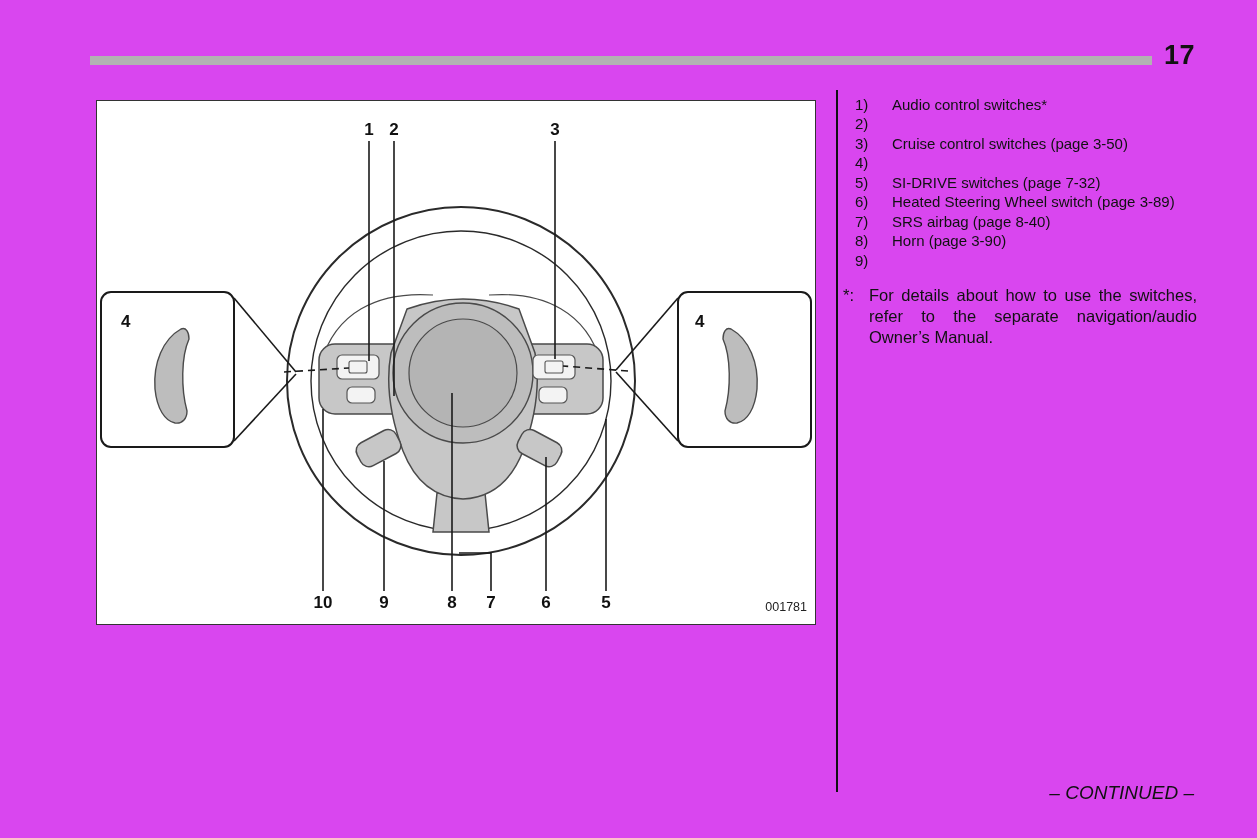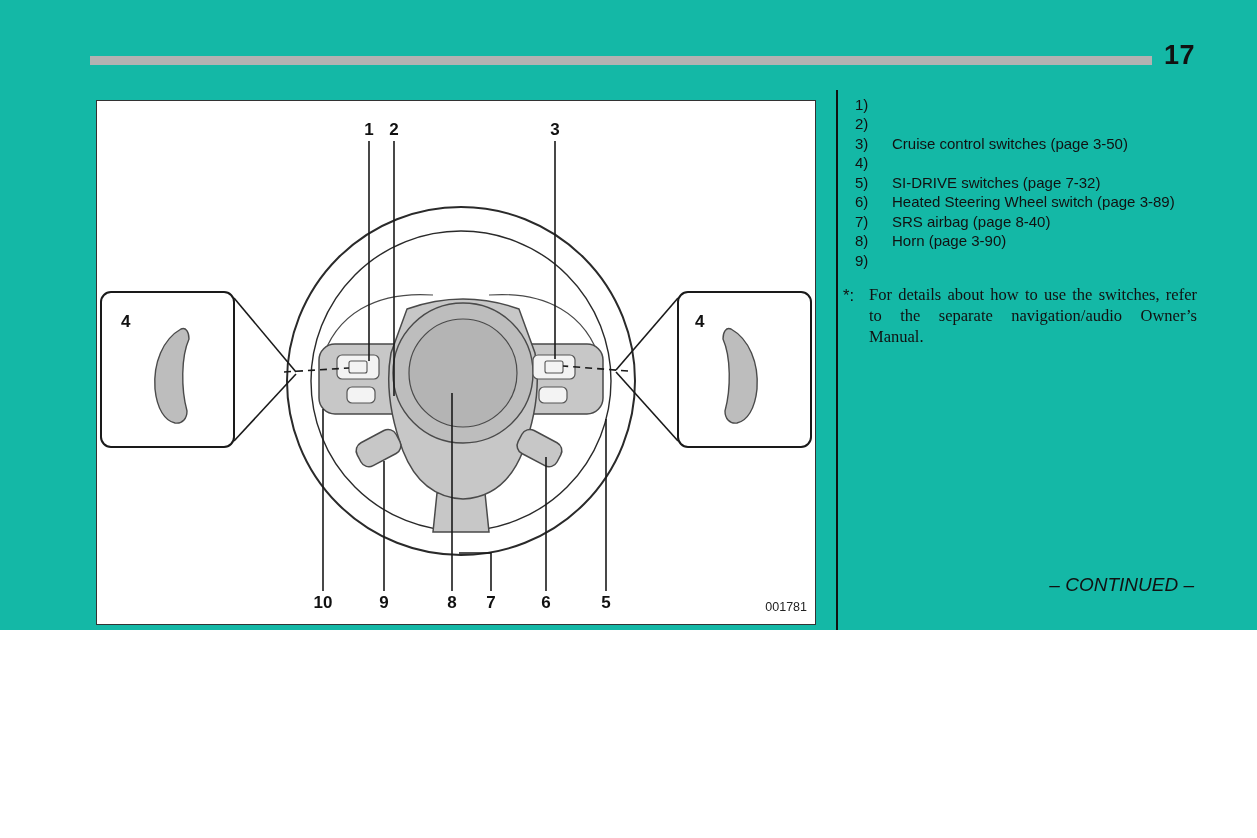--- a/index.html
+++ b/index.html
@@ -1,18 +1,18 @@
 <!DOCTYPE html>
 <html><head>
 <meta charset="utf-8">
 <style>
   * { margin:0; padding:0; box-sizing:border-box; }
   html,body { background:#ffffff; }
   body { font-family:"Liberation Sans", sans-serif; color:#111; }
-  .page { position:relative; width:1257px; height:630px; background:#14b8a6; overflow:hidden; }
+  .page { position:relative; width:1257px; height:838px; background:#d946ef; overflow:hidden; }
 
   
   .header-bar { position:absolute; left:90px; top:56px; width:1062px; height:9px; background:#b2b2b2; }
   .page-number { position:absolute; right:62px; top:40px; font-size:27px; font-weight:bold; letter-spacing:0.5px; }
 
   
   .figure-frame { position:absolute; left:96px; top:100px; width:720px; height:525px; border:1.5px solid #333; background:#fff; }
   .figure-frame svg { display:block; width:717px; height:521px; }
   .ln   { stroke:#1a1a1a; stroke-width:1.6; fill:none; }
   .lnd  { stroke:#1a1a1a; stroke-width:1.6; fill:none; stroke-dasharray:7 5; }
@@ -32,21 +32,21 @@
   
   .divider { position:absolute; left:836px; top:90px; width:2px; height:702px; background:#111; }
 
   
   .legend { position:absolute; left:855px; top:96px; width:342px; }
   .legend-item { display:flex; font-size:15px; line-height:1.23; margin-bottom:1px; }
   .legend-item .num { width:37px; flex:none; }
   .legend-item .txt { flex:1; text-align:justify; }
   .footnote { display:flex; margin-top:15px; margin-left:-12px; font-size:16.5px; line-height:1.27; }
   .footnote .fn-marker { width:26px; flex:none; }
-  .footnote .fn-text { flex:1; text-align:justify;font-family:Liberation Serif, serif; }
+  .footnote .fn-text { flex:1; text-align:justify; }
 
   .continued { position:absolute; right:63px; bottom:34px; font-size:19px; font-weight:normal; font-style:italic; }
 </style>
 </head>
 <body>
 
 <div class="page">
 
   <div class="header-bar"></div>
   <div class="page-number">17</div>
@@ -128,20 +128,21 @@
       <text class="figcode" x="710" y="510">001781</text>
     </svg>
   </div>
 
   <div class="divider"></div>
 
   <div class="legend">
     <div class="legend-list">
       <div class="legend-item">
         <span class="num">1)</span>
+        <span class="txt">Audio control switches*</span>
       </div>
       <div class="legend-item">
         <span class="num">2)</span>
       </div>
       <div class="legend-item">
         <span class="num">3)</span>
         <span class="txt">Cruise control switches (page 3-50)</span>
       </div>
       <div class="legend-item">
         <span class="num">4)</span>

